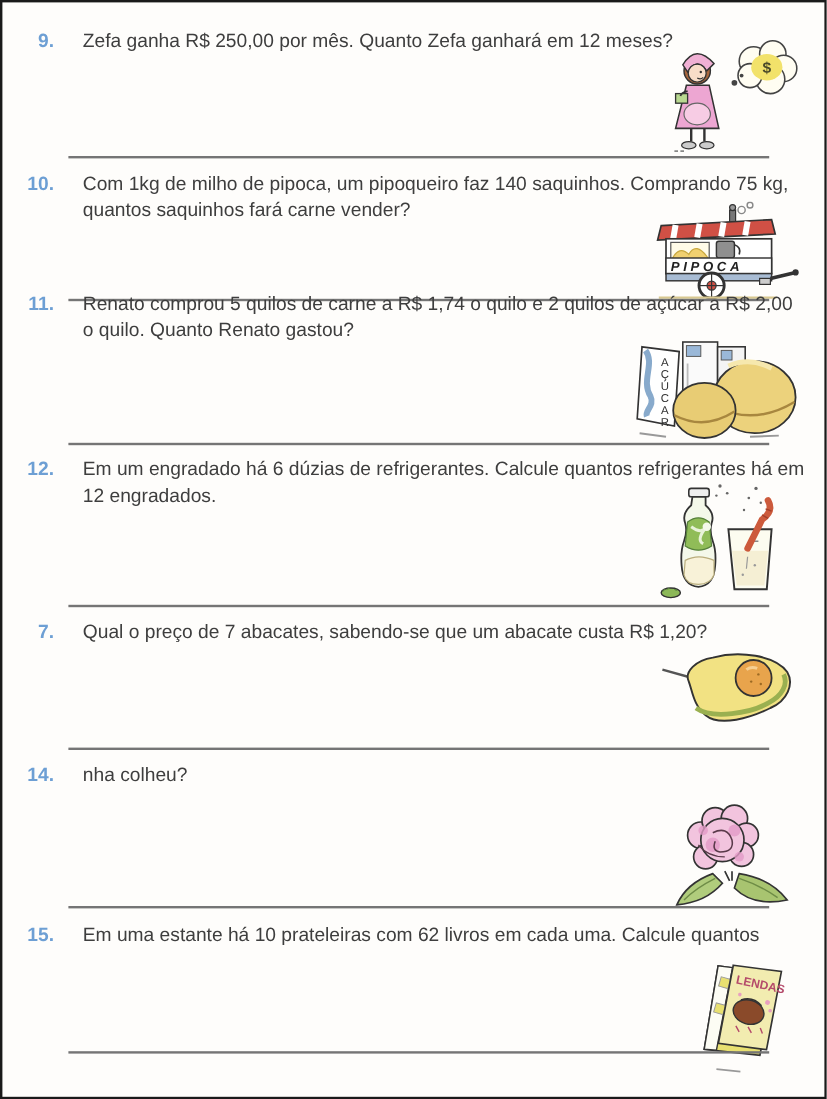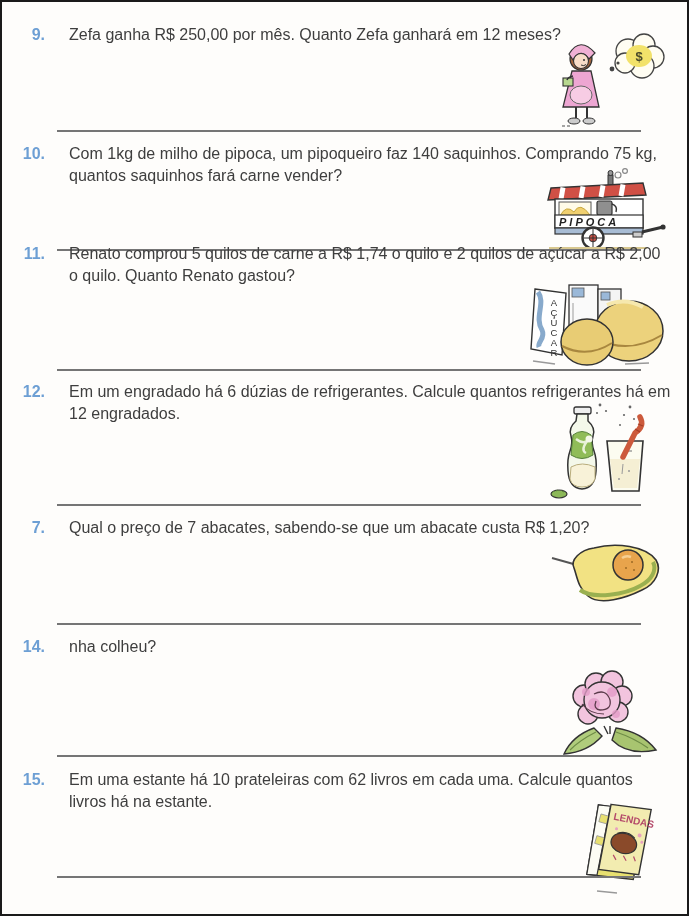--- a/index.html
+++ b/index.html
@@ -251,21 +251,20 @@
       <path d="M34,24 Q46,18 50,30 Q52,40 40,40 Q33,39 36,31" stroke="#5a3a4a" stroke-width="1.3" fill="none"></path>
       <path d="M22,34 q8,10 22,10" stroke="#5a3a4a" stroke-width="1.1" fill="none"></path>
     </svg>
   </div>
   <div class="answer-line" style="top:753px"></div>
 
   <div class="problem" style="top:767px">
     <span class="pnum">15.</span>
     <div class="ptext">
       <div class="pline">Em uma estante há 10 prateleiras com 62 livros em cada uma. Calcule quantos</div>
-      <div class="pline">livros há na estante.</div>
     </div>
   </div>
   <div class="illus" style="left:575px;top:788px">
     <svg width="85" height="105" viewBox="0 0 85 105">
       <g transform="rotate(16 42 52)">
 
         <polygon points="12,22 60,16 66,84 20,92" fill="#e8e070" stroke="#333" stroke-width="1.4"></polygon>
         <line x1="14" y1="28" x2="20" y2="88" stroke="#b8b050" stroke-width="1"></line>
 
         <polygon points="12,22 24,20 30,90 20,92" fill="#fcfcf4" stroke="#333" stroke-width="1.2"></polygon>

